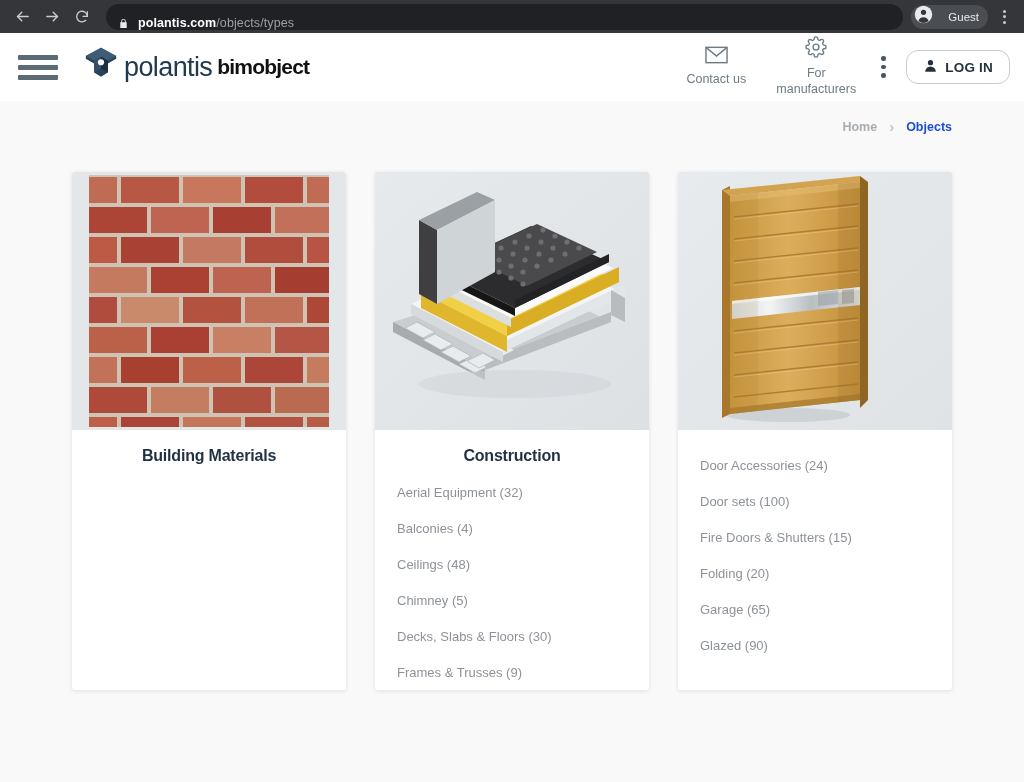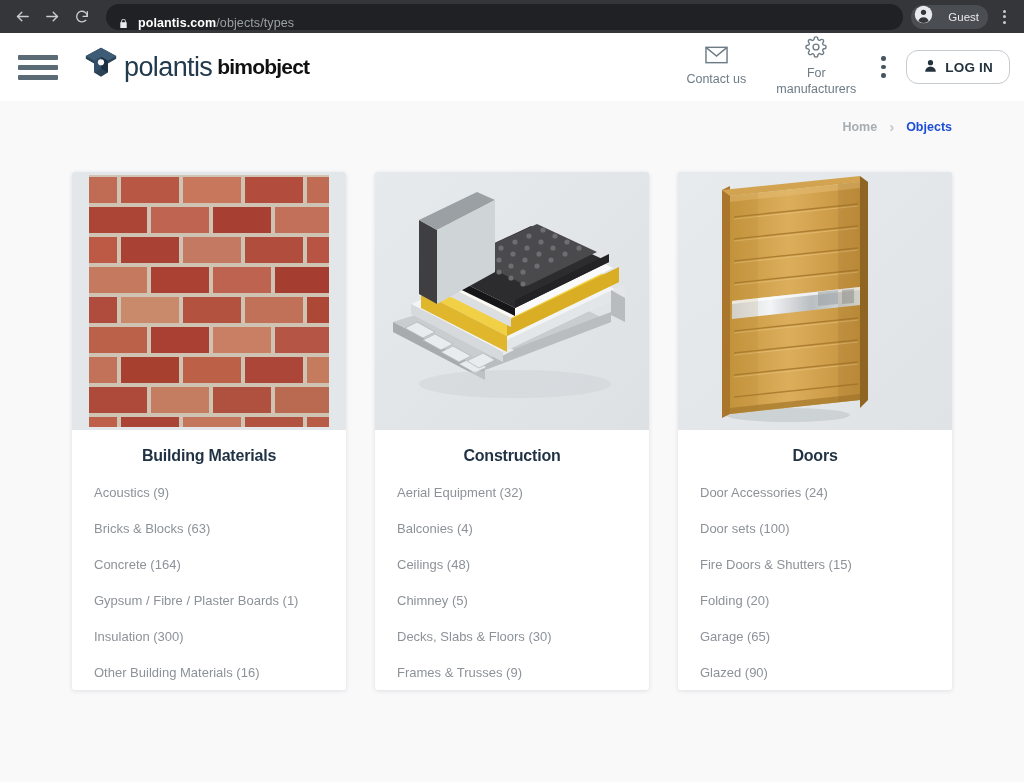--- a/index.html
+++ b/index.html
@@ -456,28 +456,20 @@
               <rect x="32" y="242" width="58" height="26" fill="#a94436"></rect>
               <rect x="94" y="242" width="58" height="26" fill="#c3765c"></rect>
               <rect x="156" y="242" width="58" height="26" fill="#b25240"></rect>
               <rect x="218" y="242" width="58" height="26" fill="#b85b47"></rect>
             </g>
           </svg>
         </div>
       </div>
       <div class="card-body">
         <h2 class="card-title">Building Materials</h2>
-        <ul class="cat-list">
-          <li class="cat-item">Acoustics (9)</li>
-          <li class="cat-item">Bricks &amp; Blocks (63)</li>
-          <li class="cat-item">Concrete (164)</li>
-          <li class="cat-item">Gypsum / Fibre / Plaster Boards (1)</li>
-          <li class="cat-item">Insulation (300)</li>
-          <li class="cat-item">Other Building Materials (16)</li>
-        </ul>
       </div>
     </article>
 
     <article class="card">
       <div class="card-img">
         <div class="slab-wrap">
           <svg width="274" height="258" viewBox="0 0 274 258">
             <defs>
               <linearGradient id="slabbg" x1="0" y1="0" x2="1" y2="1">
                 <stop offset="0" stop-color="#e7eaec"></stop>
@@ -627,21 +619,20 @@
             <path d="M54 129 L182 115 L182 118 L54 132 Z" fill="#ffffff" opacity="0.75"></path>
             <path d="M140 120 L160 118 L160 132 L140 134 Z" fill="#9aa0a4" opacity="0.6"></path>
             <path d="M164 118 L176 117 L176 131 L164 132 Z" fill="#8b9195" opacity="0.5"></path>
 
             <path d="M52 24 L80 21 L80 239 L52 242 Z" fill="#a8782c" opacity="0.12"></path>
             <path d="M160 12 L182 10 L182 228 L160 230 Z" fill="#7d5a20" opacity="0.14"></path>
           </svg>
         </div>
       </div>
       <div class="card-body">
-        <h2 class="card-title">Doors</h2>
         <ul class="cat-list">
           <li class="cat-item">Door Accessories (24)</li>
           <li class="cat-item">Door sets (100)</li>
           <li class="cat-item">Fire Doors &amp; Shutters (15)</li>
           <li class="cat-item">Folding (20)</li>
           <li class="cat-item">Garage (65)</li>
           <li class="cat-item">Glazed (90)</li>
         </ul>
       </div>
     </article>

